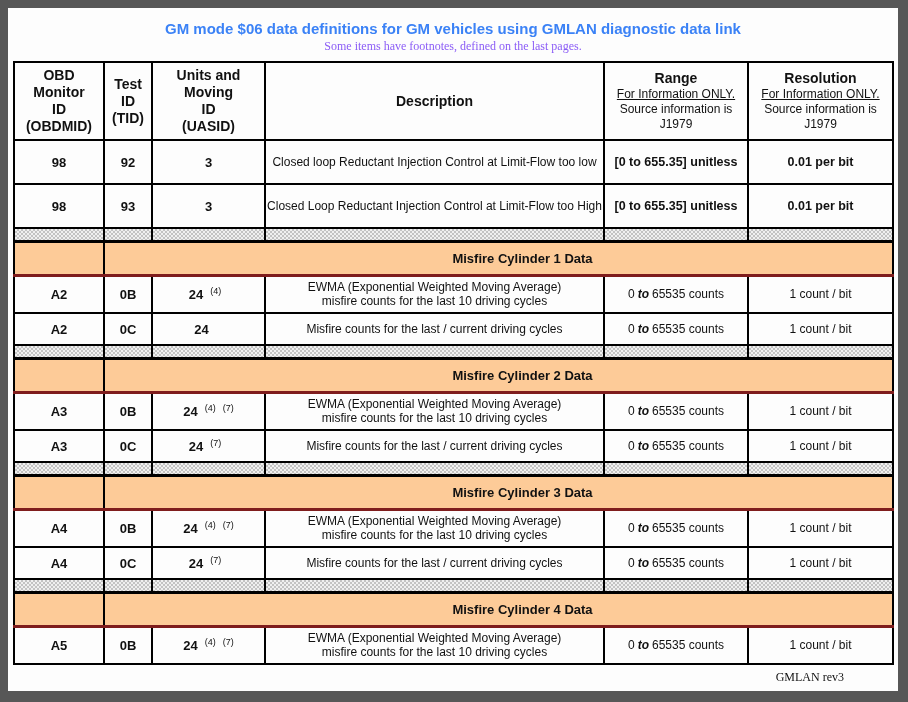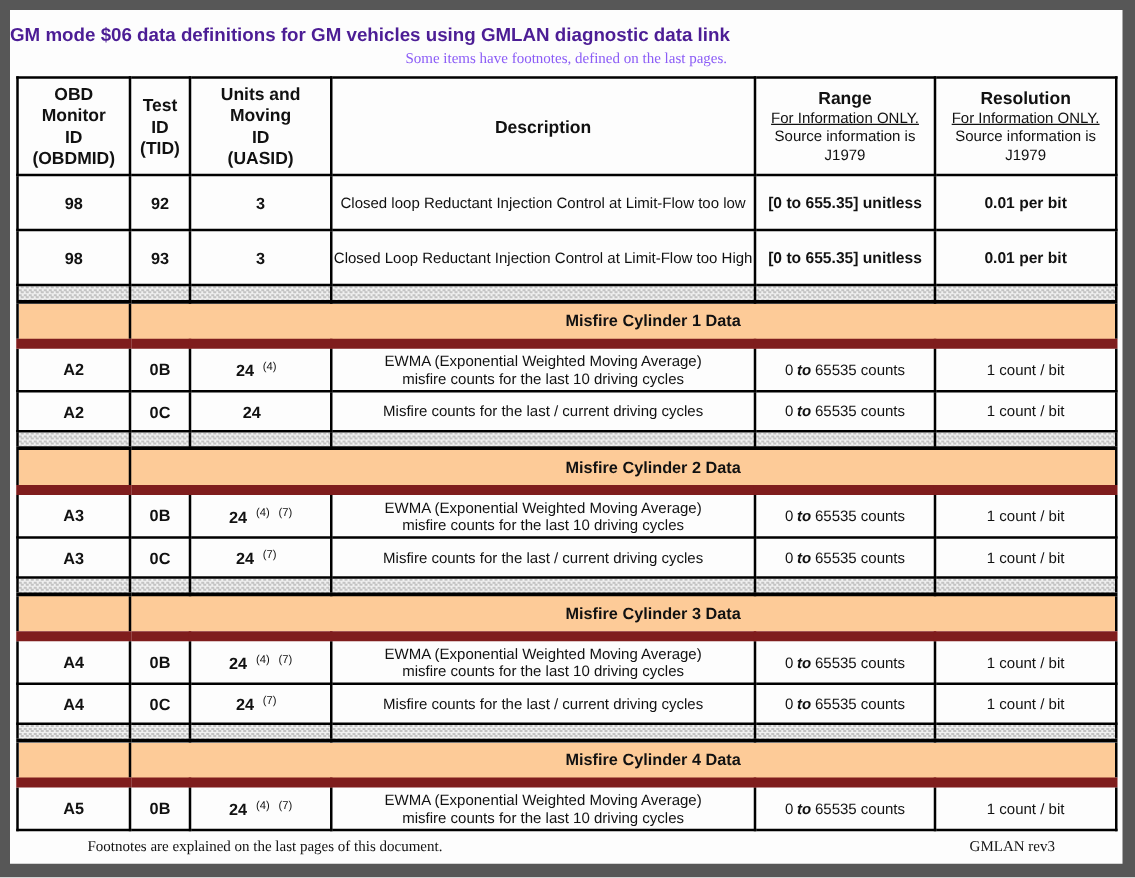--- a/index.html
+++ b/index.html
@@ -14,24 +14,25 @@
     background: #575757;
     padding: 8px 10px 11px 8px;
   }
   .sheet {
     background: #fdfdfd;
     width: 100%; height: 100%;
     padding-top: 11px;
     overflow: hidden;
   }
   .title {
+    text-align: center;
     font-size: 15px;
     font-weight: bold;
     line-height: 20px;
-    color: #4c1d95;
+    color: #3b82f6;
   }
   .subtitle {
     text-align: center;
     font-family: "Liberation Serif", serif;
     font-size: 12px;
     line-height: 15px;
     margin-bottom: 7px;
     color: #8b5cf6;
   }
   table.grid {
@@ -67,21 +68,21 @@
   .sup {
     font-size: 9px;
     font-weight: normal;
     vertical-align: 5px;
     margin-left: 7px;
     letter-spacing: 0;
   }
   tr.section td {
     background: #fdcb98;
     border-top: 3px solid #000;
-    border-bottom: 8px solid #7f1d1d;
+    border-bottom: 3px solid #7f1d1d;
   }
   td.section-title-cell {
     text-align: left;
     padding-left: 48px;
     font-size: 13px;
     font-weight: bold;
   }
   tr.sep td {
     background: repeating-conic-gradient(#c3c3c3 0% 25%, #f0f0f0 0% 50%) 0 0 / 4px 4px;
   }
@@ -301,18 +302,17 @@
           <div>EWMA (Exponential Weighted Moving Average)</div>
           <div>misfire counts for the last 10 driving cycles</div>
         </td>
         <td class="rng"><span>0</span><span class="it">to</span><span>65535 counts</span></td>
         <td class="rng">1 count / bit</td>
       </tr>
     </tbody>
       </table>
 
     <div class="footer">
-      <span class="f-left">Footnotes are explained on the last pages of this document.</span>
       <span class="f-right">GMLAN  rev3</span>
     </div>
 
   </div>
 </div>
 
 </body></html>

